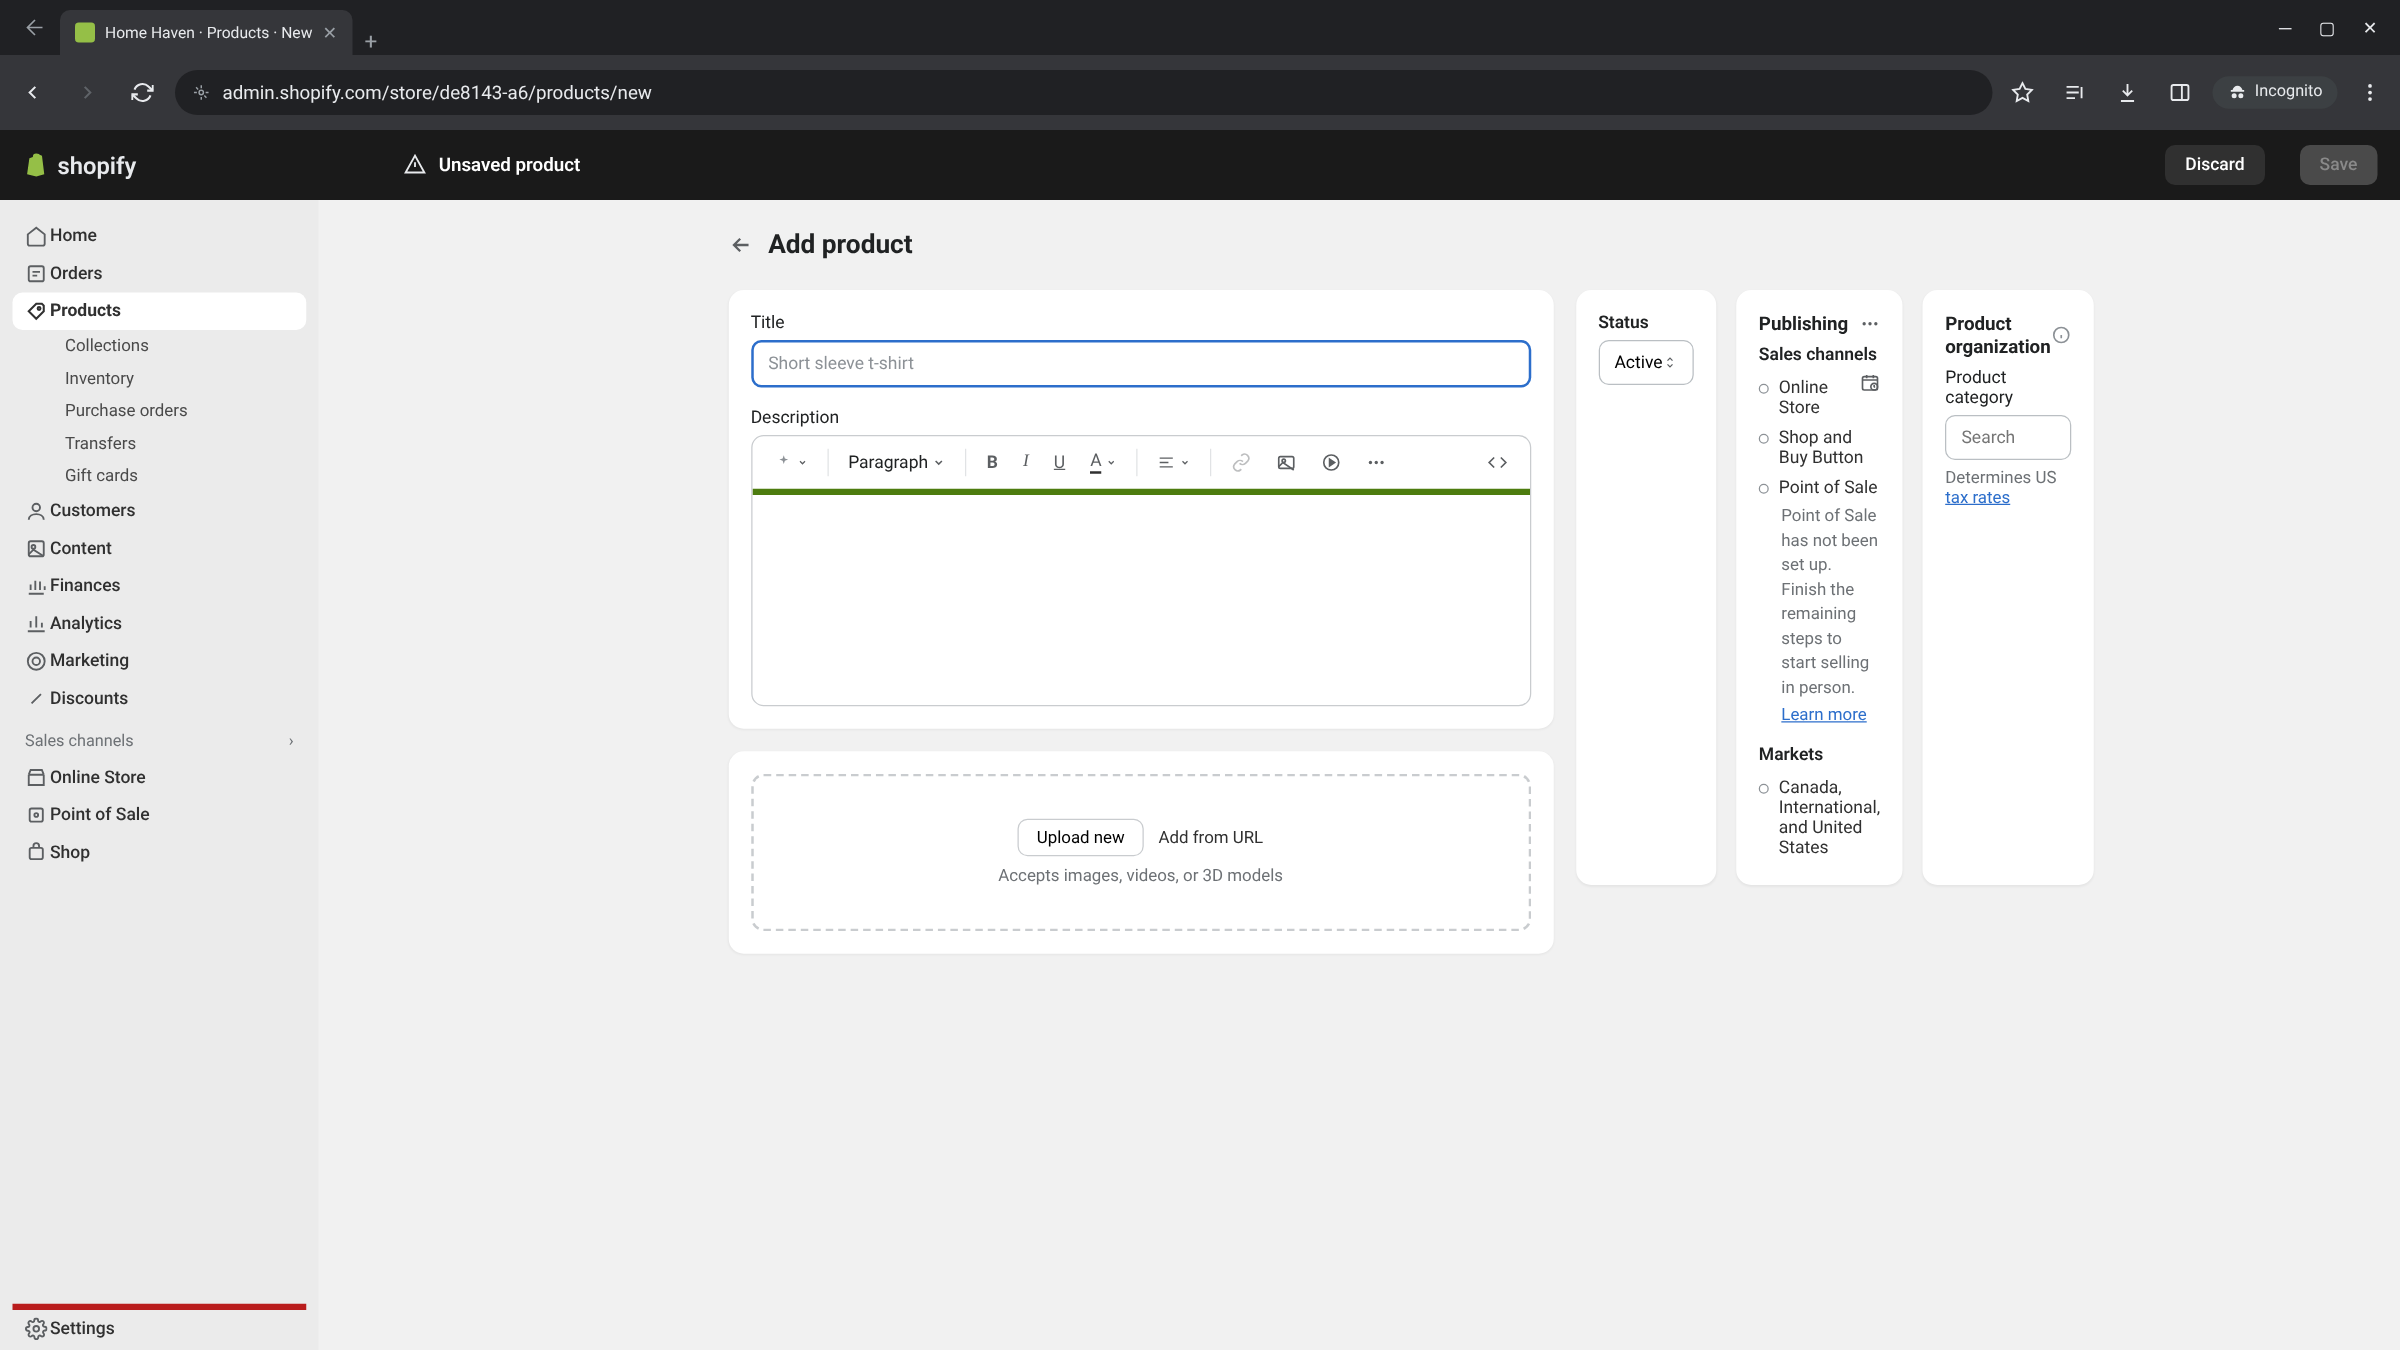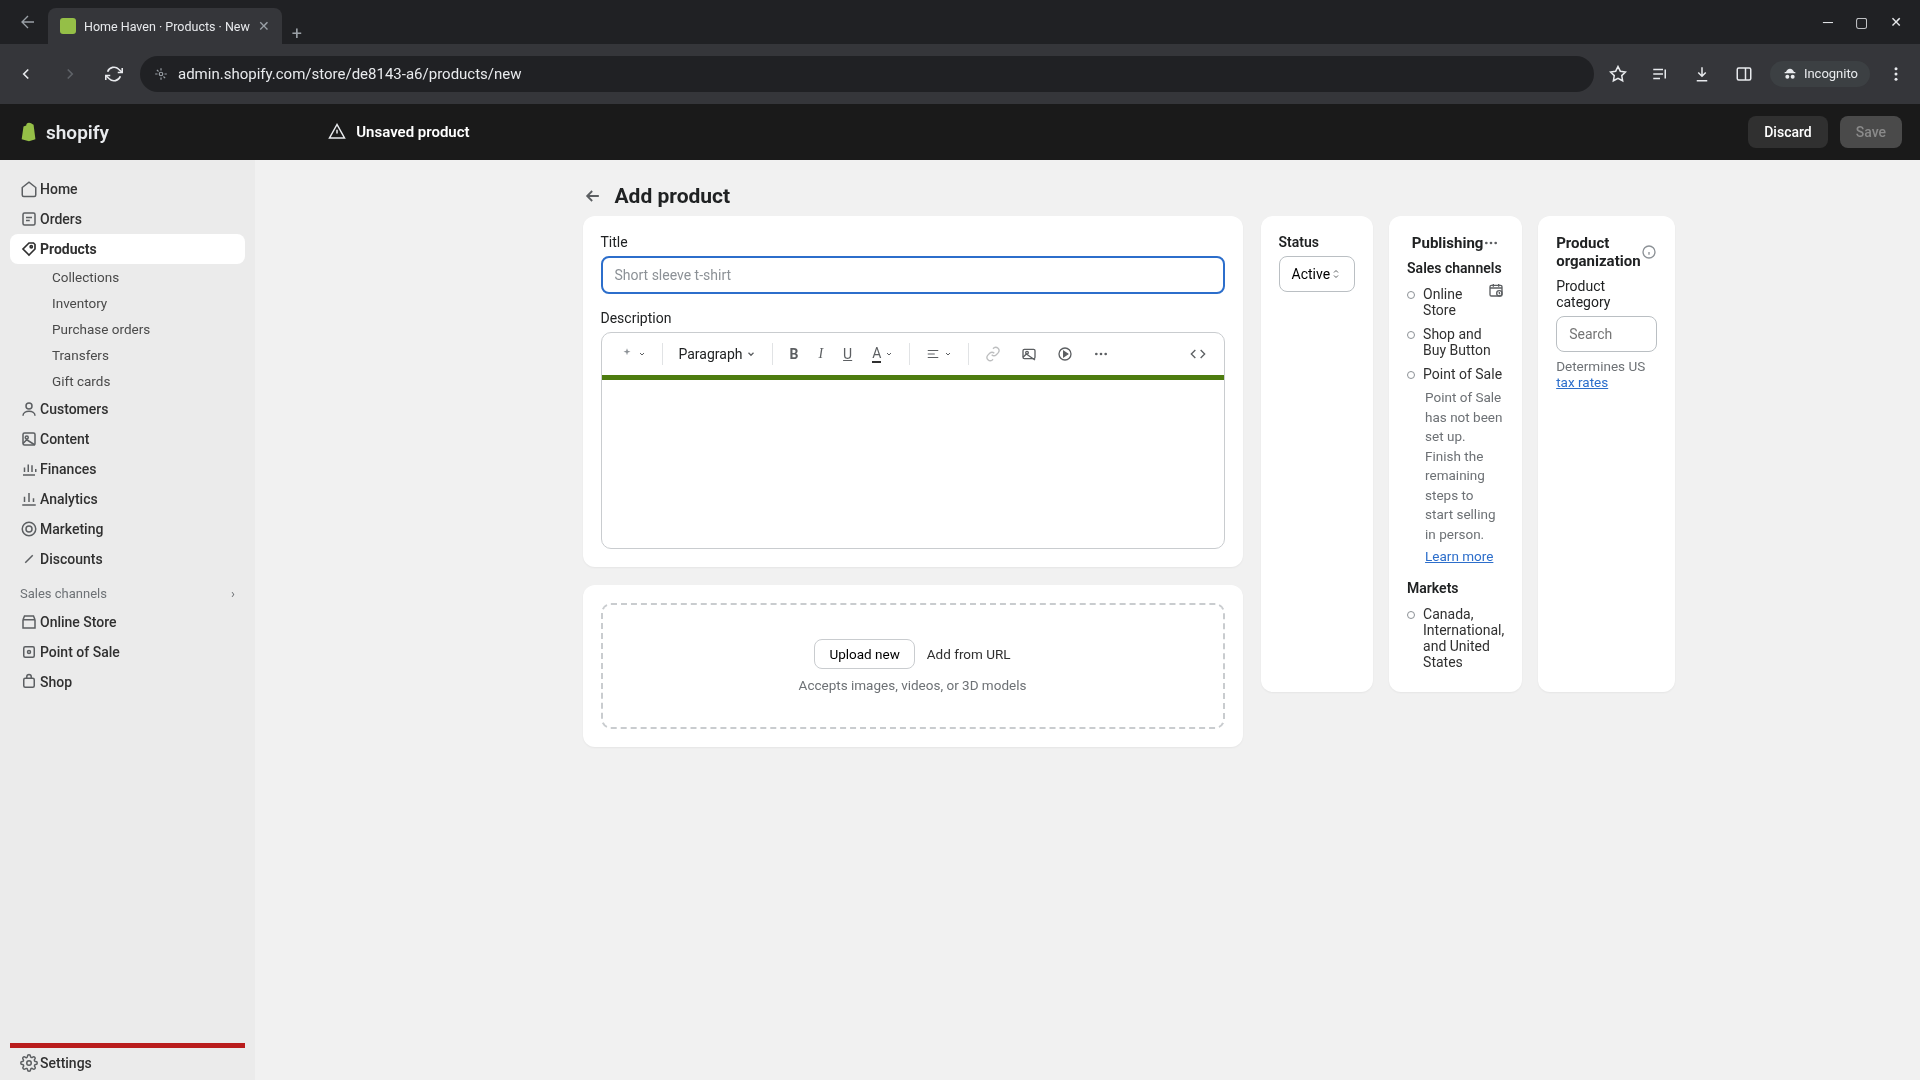--- a/index.html
+++ b/index.html
@@ -25,41 +25,41 @@
 .addr-right .icon { width: 32px; height: 32px; display:flex; align-items:center; justify-content:center; cursor:pointer; }
 .incognito { background: #3c4043; border-radius: 16px; padding: 5px 12px; display:flex; align-items:flex-start; gap:6px; font-size: 13px; }
 
 
 .app-bar { background: #1a1a1a; height: 56px; display: flex; align-items: center; padding: 0 18px; color: #e8eaed; }
 .logo { display: flex; align-items: center; gap: 6px; font-weight: 600; font-size: 19px; }
 .logo-mark { width: 22px; height: 22px; }
 .bar-center { margin-left: auto; margin-right: auto; display: flex; align-items: center; gap: 10px; transform: translateX(-280px); }
 .bar-center .warn { color: #e8eaed; }
 .bar-center .msg { font-weight: 600; font-size: 15px; color: #fff; }
-.bar-actions { display: flex; gap: 12px; margin-left: auto; }
+.bar-actions { display: flex; gap: 28px; margin-left: auto; }
 .btn { border: none; border-radius: 8px; padding: 8px 16px; font-size: 14px; font-weight: 500; cursor: pointer; }
 .btn-discard { background: #303030; color: #fff; }
 .btn-save { background: #4a4a4a; color: #8a8a8a; cursor: not-allowed; }
 
 
 .app-body { display: flex; height: calc(1080px - 44px - 48px - 56px); }
 .sidebar { width: 255px; background: #ebebeb; padding: 14px 10px; display: flex; flex-direction: column; }
 .nav-item { display: flex; align-items: center; gap: 2px; padding: 6px 10px; border-radius: 8px; color: #303030; font-size: 14px; cursor: pointer; font-weight: 500; }
 .nav-item.active { background: #fff; font-weight: 700; }
 .nav-item .nicon { width: 18px; height: 18px; display:flex; align-items:center; justify-content:center; }
 .nav-sub { padding-left: 42px; font-size: 13.5px; color: #4a4a4a; padding-top:5px; padding-bottom:5px; cursor:pointer; }
 .section-label { font-size: 13px; color: #6d7175; padding: 12px 10px 6px; display:flex; justify-content:space-between; align-items:center; }
 .sidebar-bottom { margin-top: auto; border-top: 5px solid #b91c1c; }
 
 .main { flex: 1; background: #f1f1f1; overflow-y: auto; padding: 24px 0; display:flex; justify-content:center; }
 .content { width: 1010px; display: flex; gap: 18px; align-items: flex-start; }
 .col-left { width: 660px; }
 .col-right { width: 332px; display:flex; flex-direction:row; gap:16px; }
 
-.page-head { display:flex; align-items:center; gap: 12px; margin-bottom: 8px; }
+.page-head { display:flex; align-items:center; gap: 12px; margin-bottom: 24px; }
 .page-head h1 { font-size: 21px; font-weight: 700; color: #202223; }
 .back-arrow { cursor:pointer; color:#5c5f62; }
 
 .card { background: #fff; border-radius: 12px; padding: 18px; box-shadow: 0 1px 2px rgba(0,0,0,0.05); }
 .label { font-size: 14px; color: #202223; margin-bottom: 6px; display:block; }
 .text-input { width: 100%; border: 2px solid #2c6ecb; border-radius: 8px; padding: 9px 12px; font-size: 14px; outline: none; }
 .text-input::placeholder { color: #8c9196; }
 
 .desc-label { font-size: 14px; color: #202223; margin: 16px 0 6px; }
 .rte { border: 1px solid #c9cccf; border-radius: 10px; overflow: hidden; }
@@ -77,21 +77,21 @@
 .media-heading { font-size: 14.5px; font-weight: 600; color:#202223; margin-bottom: 14px; }
 .dropzone { border: 2px dashed #c9cccf; border-radius: 10px; padding: 34px 10px; text-align:center; }
 .dropzone .actions { display:flex; justify-content:center; gap: 12px; margin-bottom: 8px; }
 .upload-btn { border:1px solid #c9cccf; background:#fff; border-radius:8px; padding:6px 14px; font-size:13.5px; cursor:pointer; }
 .url-btn { background:none; border:none; font-size:13.5px; color:#303030; cursor:pointer; }
 .dz-hint { font-size: 13.5px; color:#6d7175; }
 
 
 .status-select { border:1px solid #babfc3; border-radius:8px; padding: 9px 12px; font-size:14px; display:flex; justify-content:space-between; align-items:center; cursor:pointer; }
 .card-heading { font-size: 15px; font-weight:700; color:#202223; }
-.card-top { display:flex; justify-content:center; align-items:center; margin-bottom:8px; }
+.card-top { display:flex; justify-content:space-between; align-items:center; margin-bottom:8px; }
 .subheading { font-size:14px; font-weight:600; color:#202223; margin: 8px 0 6px; }
 .channel { display:flex; gap:8px; font-size:14px; color:#303030; padding: 4px 0; align-items:flex-start; }
 .dot { width:8px; height:8px; border:1.5px solid #8c9196; border-radius:50%; margin-top:5px; flex-shrink:0; }
 .channel-row { display:flex; justify-content:space-between; align-items:flex-start; }
 .pos-note { font-size:13.5px; color:#6d7175; margin-left: 18px; margin-top:2px; line-height:1.45; }
 .link { color:#2c6ecb; text-decoration:underline; cursor:pointer; }
 .info-icon { color:#8c9196; cursor:pointer; }
 
 .search-input { width:100%; border:1px solid #babfc3; border-radius:8px; padding:9px 12px; font-size:14px; }
 .helper { font-size:13.5px; color:#6d7175; margin-top:6px; }

